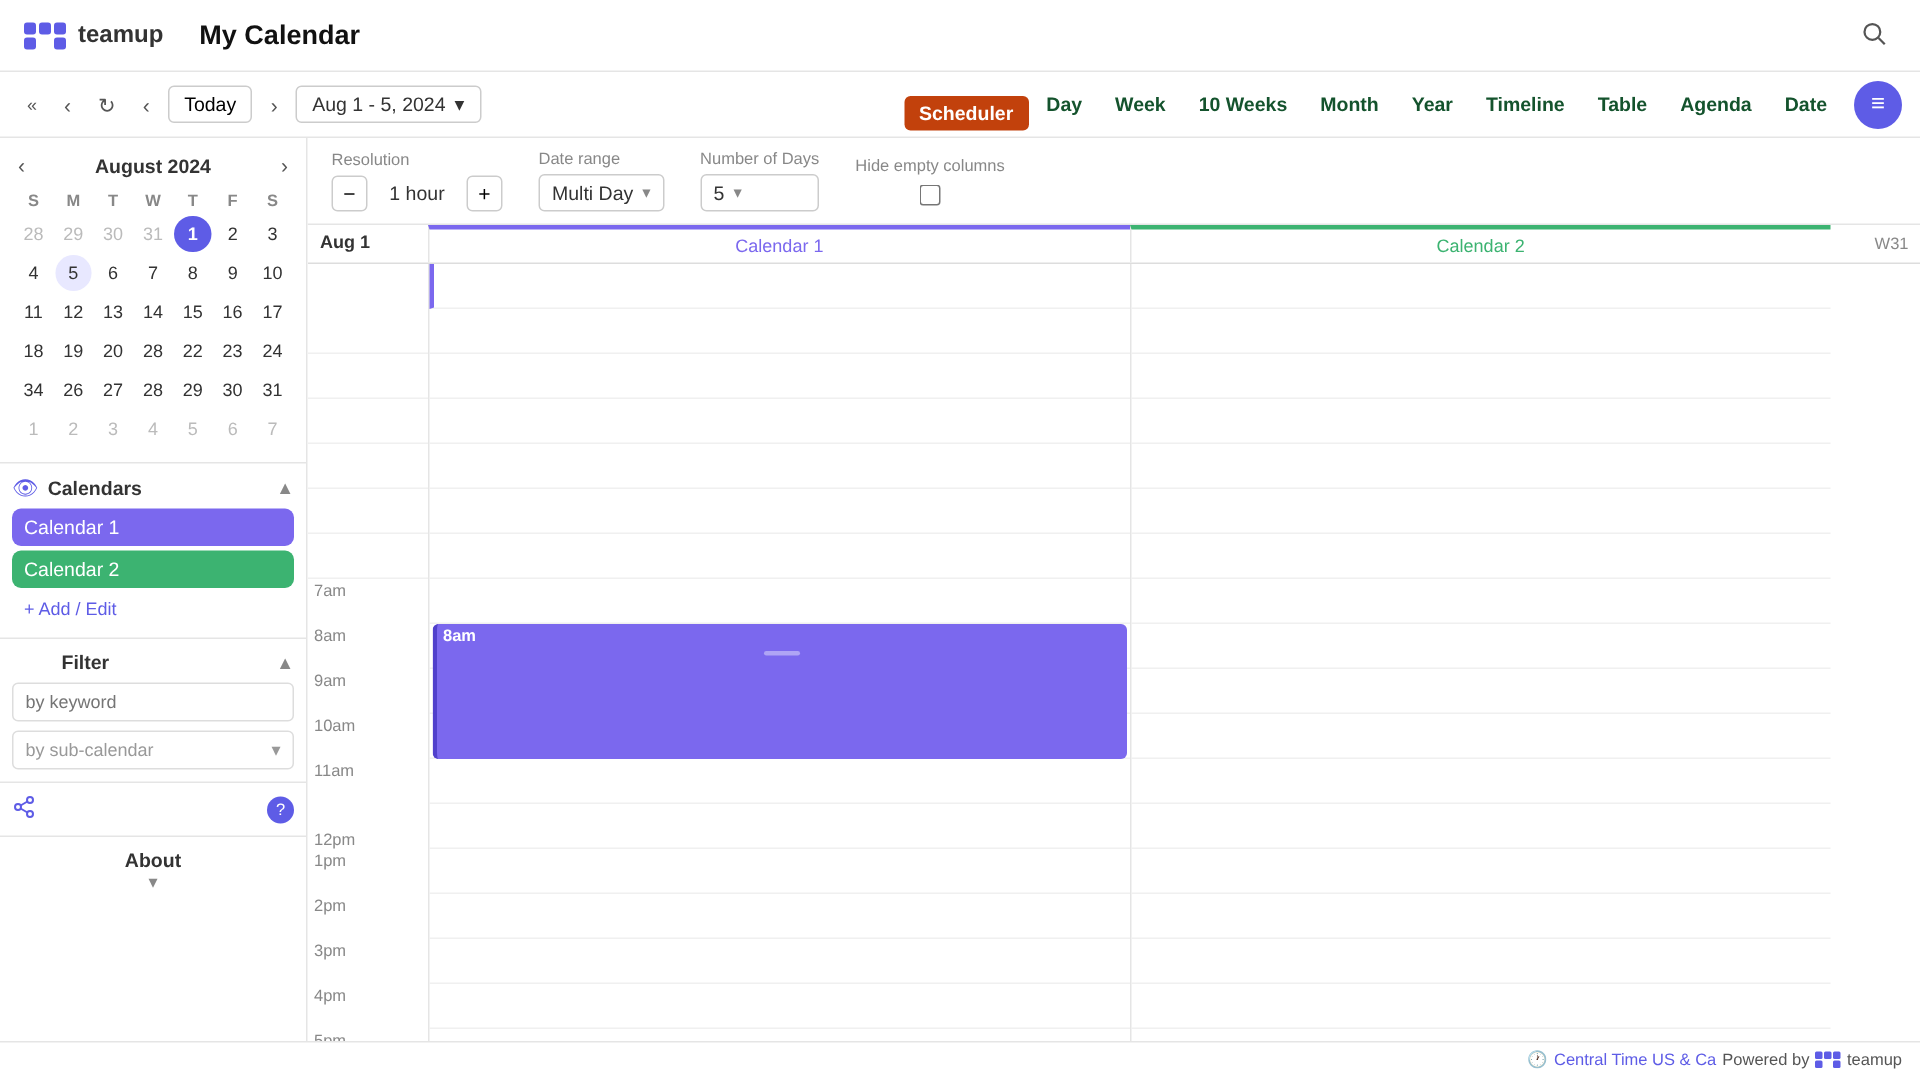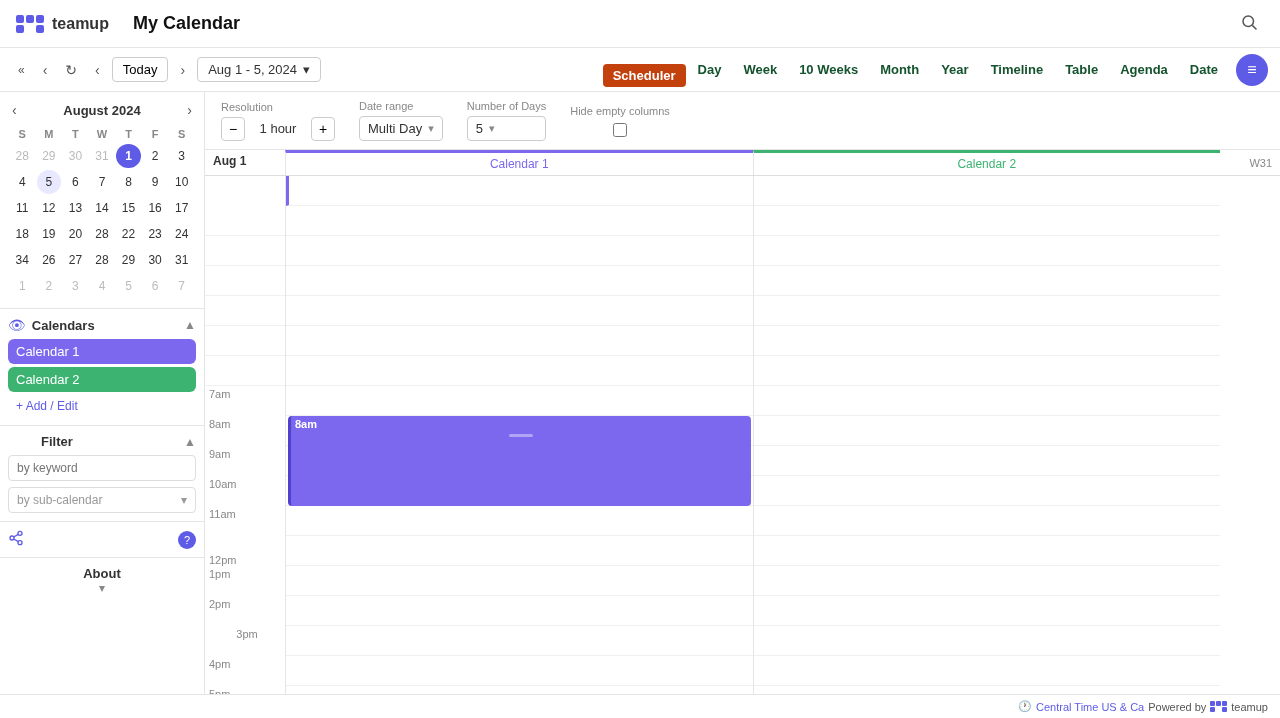--- a/index.html
+++ b/index.html
@@ -341,21 +341,21 @@
             </div>
           <div style="height:30px; display:flex; align-items:flex-end; padding-top:2px;">
               <span style="font-size:11px;color:#888;padding-left:4px;">12pm</span>
             </div>
           <div style="height:30px; display:flex; align-items:flex-start; padding-top:2px;">
               <span style="font-size:11px;color:#888;padding-left:4px;">1pm</span>
             </div>
           <div style="height:30px; display:flex; align-items:flex-start; padding-top:2px;">
               <span style="font-size:11px;color:#888;padding-left:4px;">2pm</span>
             </div>
-          <div style="height:30px; display:flex; align-items:flex-start; padding-top:2px;justify-content:center;">
+          <div style="height:30px; display:flex; align-items:flex-start; padding-top:2px;">
               <span style="font-size:11px;color:#888;padding-left:4px;">3pm</span>
             </div>
           <div style="height:30px; display:flex; align-items:flex-start; padding-top:2px;">
               <span style="font-size:11px;color:#888;padding-left:4px;">4pm</span>
             </div>
           <div style="height:30px; display:flex; align-items:flex-start; padding-top:2px;">
               <span style="font-size:11px;color:#888;padding-left:4px;">5pm</span>
             </div>
 
         </div>

